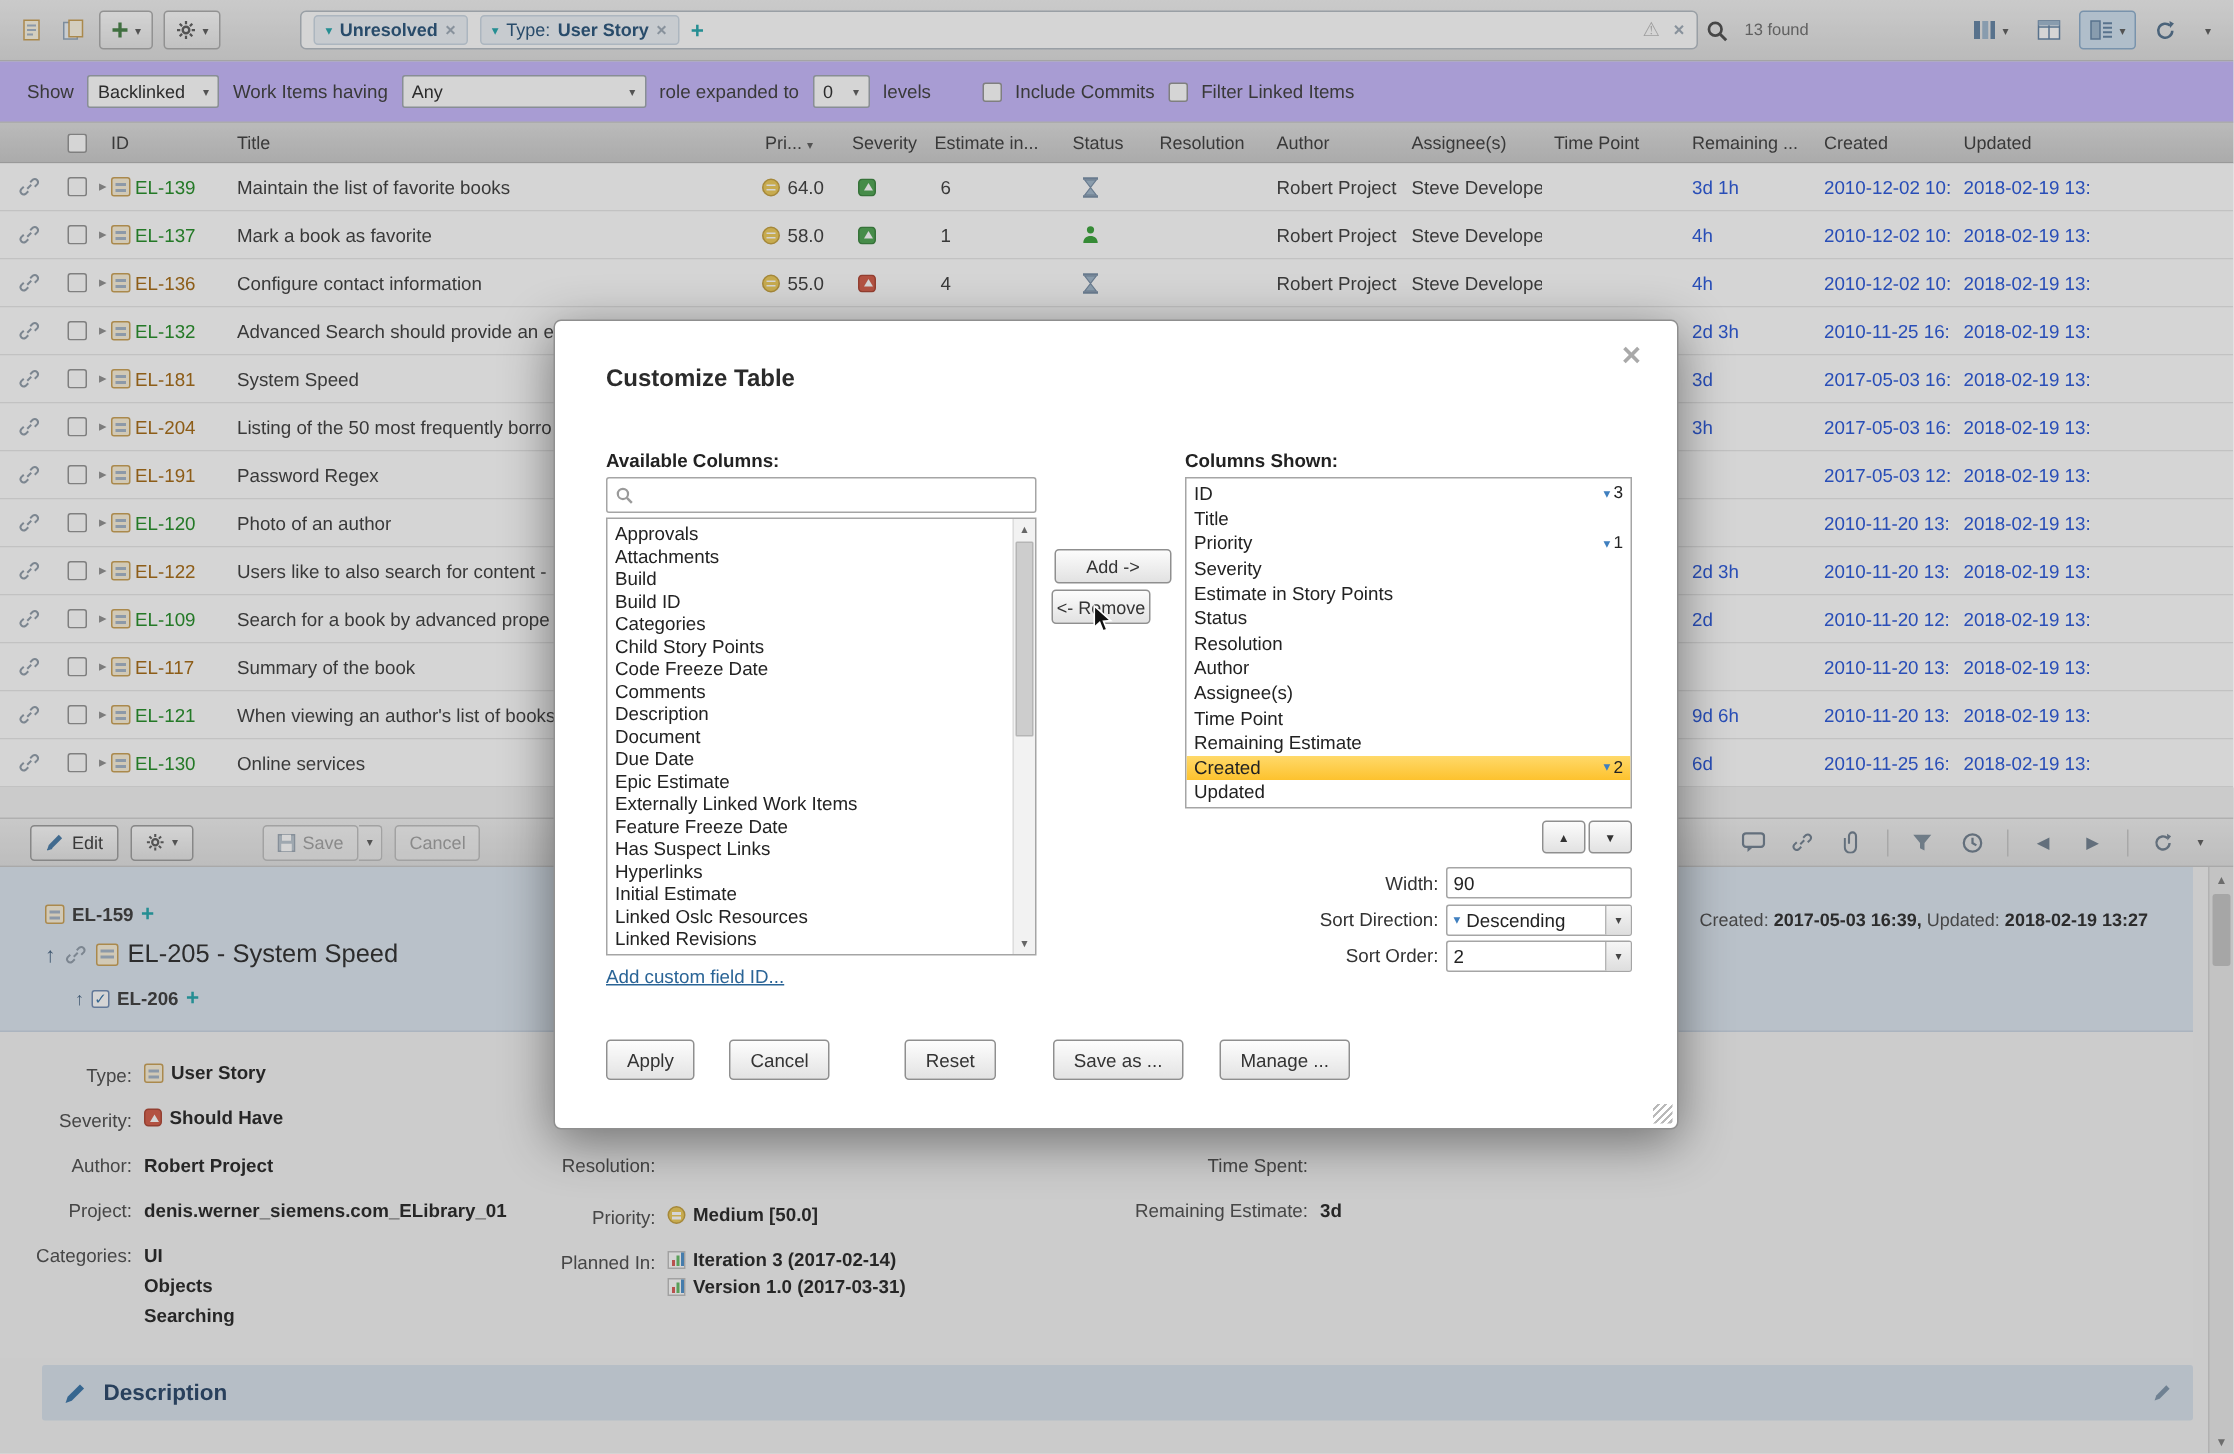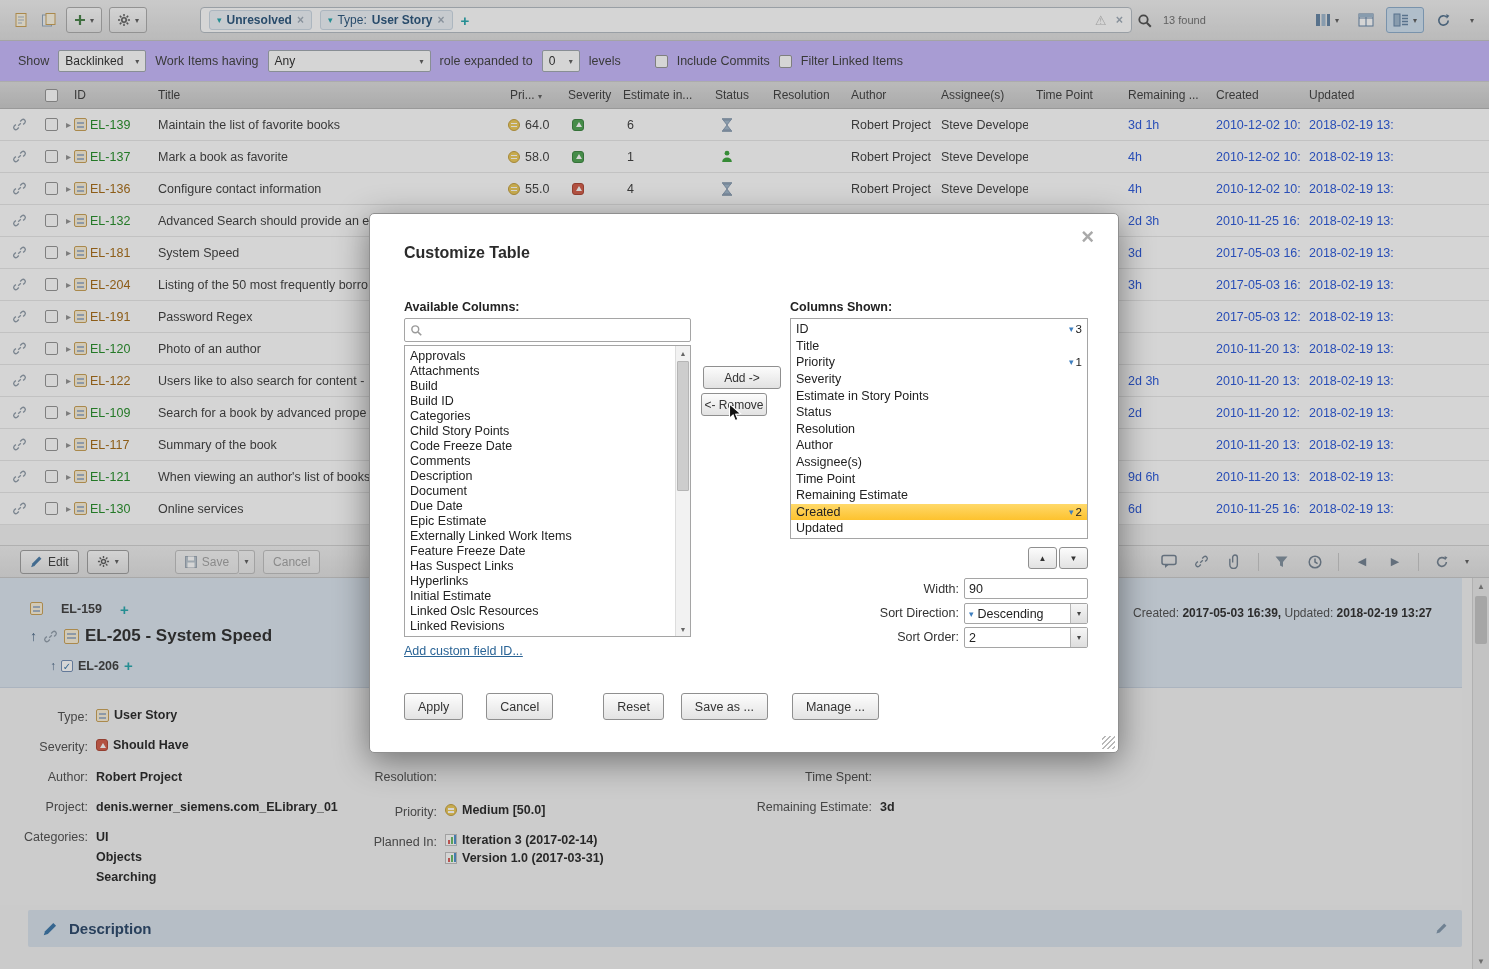--- a/index.html
+++ b/index.html
@@ -71,23 +71,23 @@
   .edit-toolbar{position:absolute;left:0;top:545px;width:1489px;height:33px;background:linear-gradient(#efefef,#e0e0e0);border-top:1px solid #cfcfcf;border-bottom:1px solid #c5c5c5;display:flex;align-items:center;padding:0 20px;gap:8px}
   .btn{display:inline-flex;align-items:center;gap:5px;height:24px;padding:0 9px;background:linear-gradient(#fdfdfd,#e4e4e4);border:1px solid #999;border-radius:3px;font-size:12px;color:#333;cursor:pointer}
   .btn.disabled{color:#9d9d9d;background:linear-gradient(#f4f4f4,#eaeaea);border-color:#bdbdbd;cursor:default}
   .split-caret{width:16px;height:24px;display:inline-flex;align-items:center;justify-content:center;background:linear-gradient(#f4f4f4,#eaeaea);border:1px solid #bdbdbd;border-left:none;border-radius:0 3px 3px 0;margin-left:-8px}
   .et-right{margin-left:auto;display:flex;align-items:center;gap:13px}
   .icon-btn{cursor:pointer;display:inline-flex;align-items:center;justify-content:center;width:20px;height:20px}
   .et-sep{width:1px;height:18px;background:#c4c4c4}
 
   
   .detail-head{position:absolute;left:0;top:578px;width:1462px;height:110px;background:#dbe5f0;border-bottom:1px solid #c8d4e2}
-  .dh-line1{position:absolute;left:30px;top:24px;display:flex;align-items:flex-start;gap:18px}
+  .dh-line1{position:absolute;left:30px;top:24px;display:flex;align-items:center;gap:5px}
   .dh-title-line{position:absolute;left:30px;top:48px;display:flex;align-items:center;gap:6px}
-  .dh-title{font-size:17px;font-weight:bold;color:#222}
+  .dh-title{font-size:17px;font-weight:normal;color:#222}
   .dh-line3{position:absolute;left:50px;top:80px;display:flex;align-items:center;gap:5px}
   .dh-meta{position:absolute;right:30px;top:28px;font-size:12px;color:#444}
   .dh-meta b{color:#222}
   .link-dark{color:#333;font-weight:bold;cursor:pointer;font-size:12.5px}
   .uparrow{color:#3a5a7a;font-weight:bold;font-size:14px;line-height:1}
   .chk-icon{width:12px;height:12px;border:1px solid #6a87b0;background:#fff;border-radius:2px;color:#2e6da4;font-size:10px;line-height:11px;text-align:center;font-weight:bold}
   .fields{position:absolute;left:0;top:688px;width:1462px;height:217px;background:#f3f3f3}
   .flabel{position:absolute;font-size:12.5px;color:#444;text-align:right;white-space:nowrap}
   .fvalue{position:absolute;font-size:12.5px;color:#1a1a1a;font-weight:bold;display:flex;align-items:center;gap:5px;white-space:nowrap}
   .chart-icon{width:12px;height:12px;position:relative;background:#fff;border:1px solid #bbb}
@@ -1116,19 +1116,19 @@
 
   <span class="m-frow-label" style="top:416px">Sort Order:</span>
   <div class="m-select" style="top:413px">
     <span>2</span>
     <span class="dd-btn">▾</span>
   </div>
 
   <div class="m-actions">
     <span class="act" style="margin-right:23px">Apply</span>
     <span class="act" style="margin-right:50px">Cancel</span>
-    <span class="act" style="margin-right:17px">Reset</span>
+    <span class="act" style="margin-right:38px">Reset</span>
     <span class="act" style="margin-right:24px">Save as ...</span>
     <span class="act">Manage ...</span>
   </div>
 
   <span class="m-grip"></span>
 </div>
 
 </body></html>

